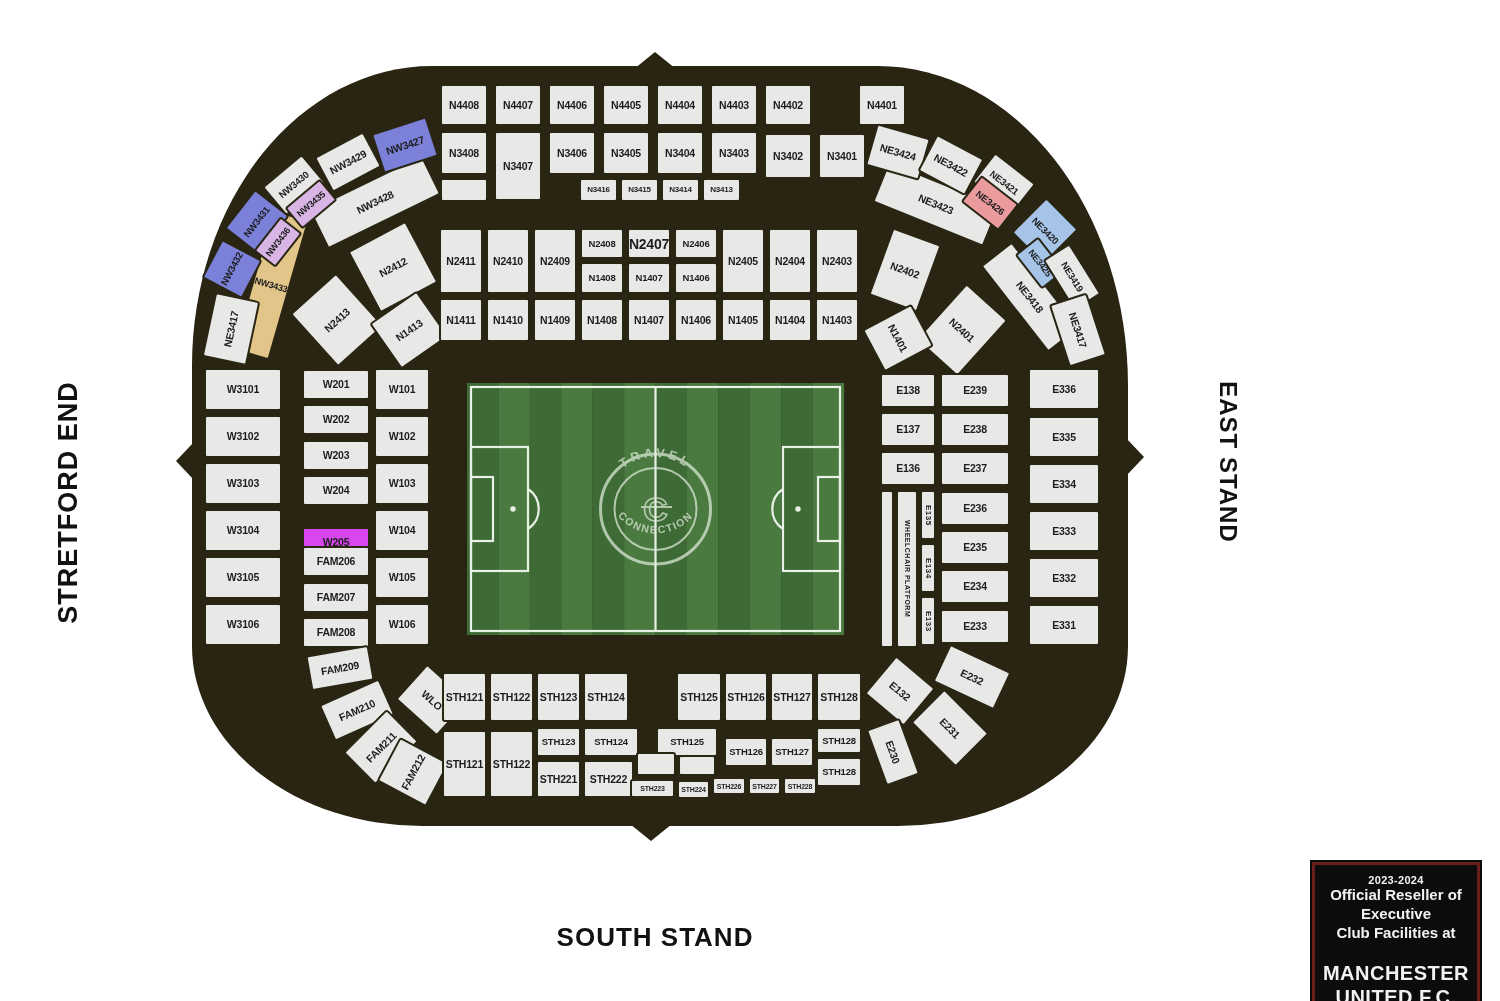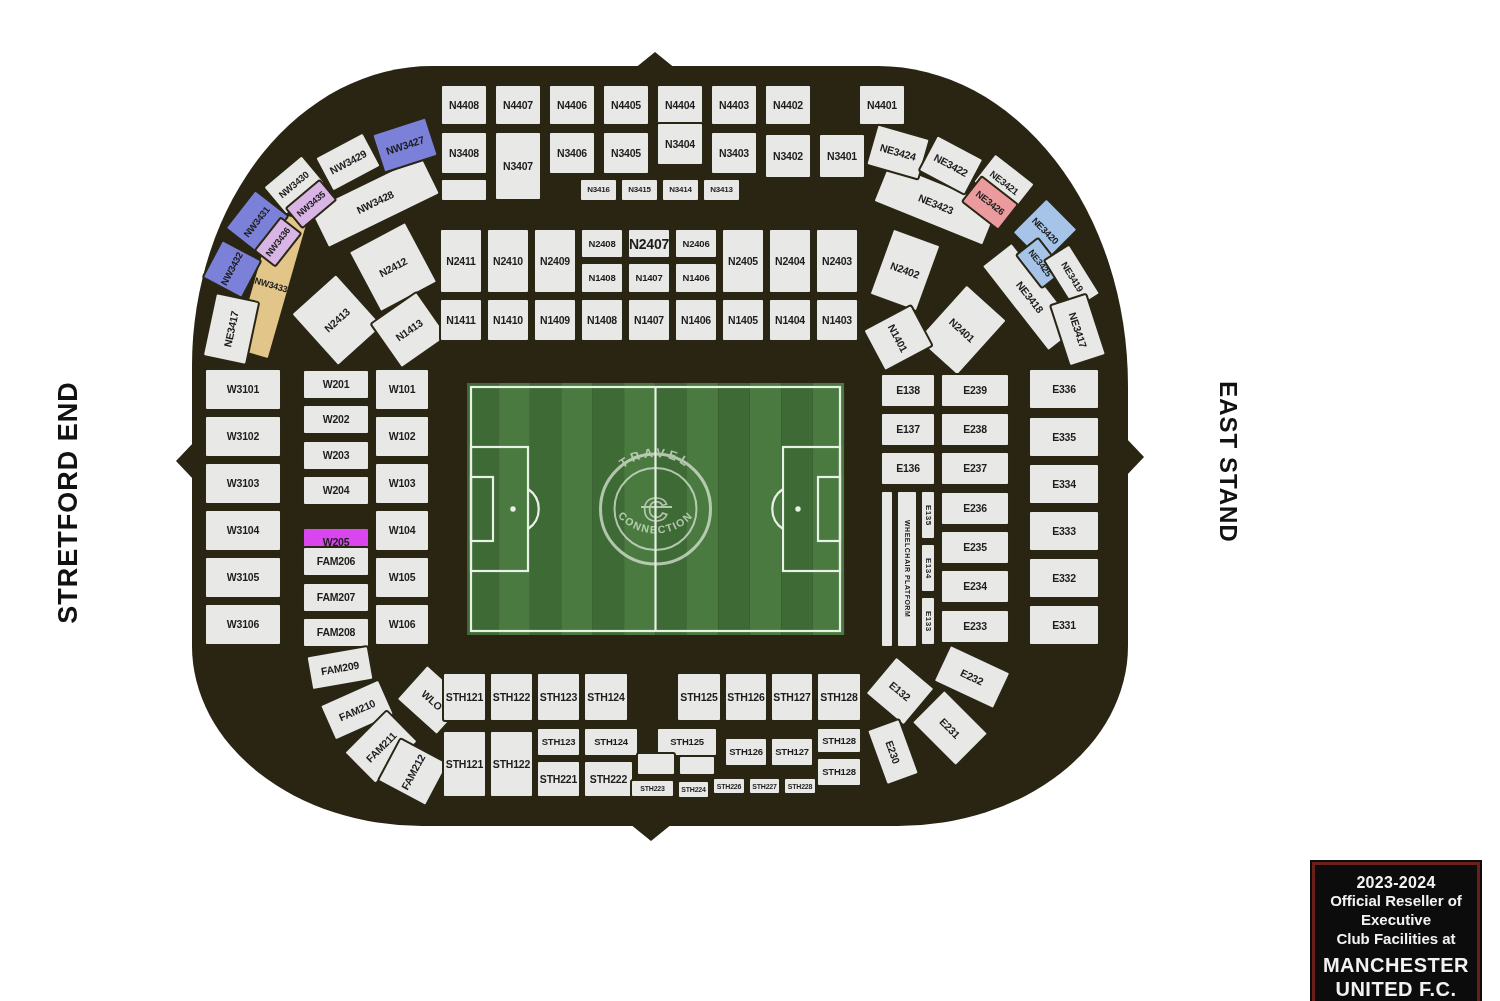--- a/index.html
+++ b/index.html
@@ -36,53 +36,54 @@
   .stand.south{left:505px;top:922px;width:300px;text-align:center;font-size:26px;letter-spacing:1px;}
 
   
   .pitch{position:absolute;left:425px;top:346px;}
 
   
   .badge{position:absolute;left:1312px;top:862px;width:168px;height:150px;
          background:#0c0c0c;border:3px solid #6b1f1a;box-sizing:border-box;
          box-shadow:0 0 0 2px #0c0c0c;color:#f2f2f2;text-align:center;
          padding-top:9px;}
-  .badge .season{font-size:16px;font-weight:bold;letter-spacing:0.3px;}
+  .badge .season{font-size:11px;font-weight:bold;letter-spacing:0.3px;}
   .badge .small{font-size:15px;font-weight:bold;line-height:1.25;}
-  .badge .club{font-size:20px;font-weight:800;letter-spacing:0.5px;line-height:1.3;margin-top:4px;}
+  .badge .club{font-size:20px;font-weight:800;letter-spacing:0.5px;line-height:1.3;margin-top:18px;}
   .badge .devil{margin-top:1px;}
 </style>
 </head>
 <body>
 
 <div id="stage">
 
   <div class="stand west">STRETFORD END</div>
   <div class="stand east">EAST STAND</div>
+  <div class="stand south">SOUTH STAND</div>
 
   <div class="bowl"></div>
   <div class="notch n"></div>
   <div class="notch s"></div>
   <div class="notch w"></div>
   <div class="notch e"></div>
 
   <div id="sections">
       <div class="sec" style="left: 440px; top: 84px; width: 48px; height: 42px;">N4408</div>
       <div class="sec" style="left: 494px; top: 84px; width: 48px; height: 42px;">N4407</div>
       <div class="sec" style="left: 548px; top: 84px; width: 48px; height: 42px;">N4406</div>
       <div class="sec" style="left: 602px; top: 84px; width: 48px; height: 42px;">N4405</div>
       <div class="sec" style="left: 656px; top: 84px; width: 48px; height: 42px;">N4404</div>
       <div class="sec" style="left: 710px; top: 84px; width: 48px; height: 42px;">N4403</div>
       <div class="sec" style="left: 764px; top: 84px; width: 48px; height: 42px;">N4402</div>
       <div class="sec" style="left: 858px; top: 84px; width: 48px; height: 42px;">N4401</div>
       <div class="sec" style="left: 440px; top: 131px; width: 48px; height: 44px;">N3408</div>
       <div class="sec" style="left: 494px; top: 131px; width: 48px; height: 70px;">N3407</div>
       <div class="sec" style="left: 548px; top: 131px; width: 48px; height: 44px;">N3406</div>
       <div class="sec" style="left: 602px; top: 131px; width: 48px; height: 44px;">N3405</div>
-      <div class="sec" style="left: 656px; top: 122px; width: 48px; height: 44px;">N3404</div>
+      <div class="sec" style="left: 656px; top: 131px; width: 48px; height: 44px;">N3404</div>
       <div class="sec" style="left: 710px; top: 131px; width: 48px; height: 44px;">N3403</div>
       <div class="sec" style="left: 764px; top: 133px; width: 48px; height: 46px;">N3402</div>
       <div class="sec" style="left: 818px; top: 133px; width: 48px; height: 46px;">N3401</div>
       <div class="sec" style="left: 440px; top: 178px; width: 48px; height: 24px;"></div>
       <div class="sec" style="left: 579px; top: 178px; width: 39px; height: 24px; font-size: 8px;">N3416</div>
       <div class="sec" style="left: 620px; top: 178px; width: 39px; height: 24px; font-size: 8px;">N3415</div>
       <div class="sec" style="left: 661px; top: 178px; width: 39px; height: 24px; font-size: 8px;">N3414</div>
       <div class="sec" style="left: 702px; top: 178px; width: 39px; height: 24px; font-size: 8px;">N3413</div>
       <div class="sec" style="left: 312px; top: 180px; width: 126px; height: 44px; transform: rotate(-26deg);">NW3428</div>
       <div class="sec" style="left: 252px; top: 212px; width: 38px; height: 146px; transform: rotate(16deg); background: rgb(226, 197, 136); font-size: 9px;">NW3433</div>

